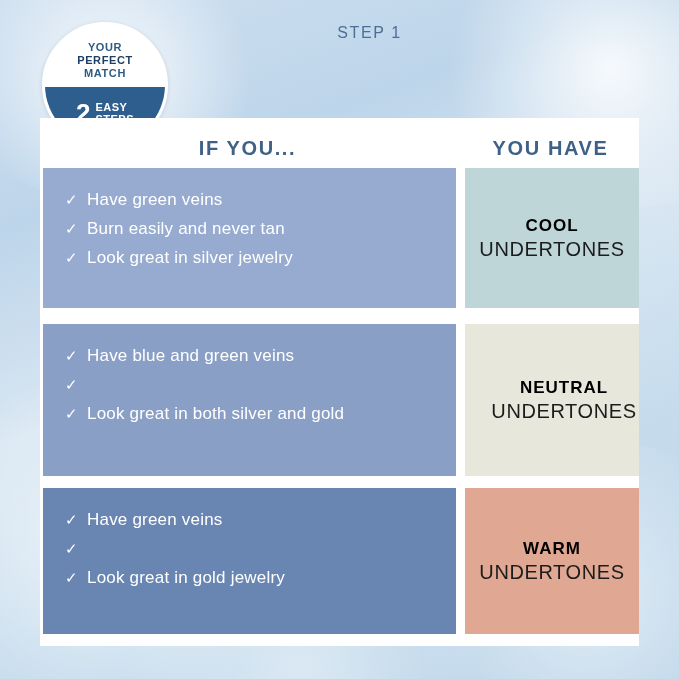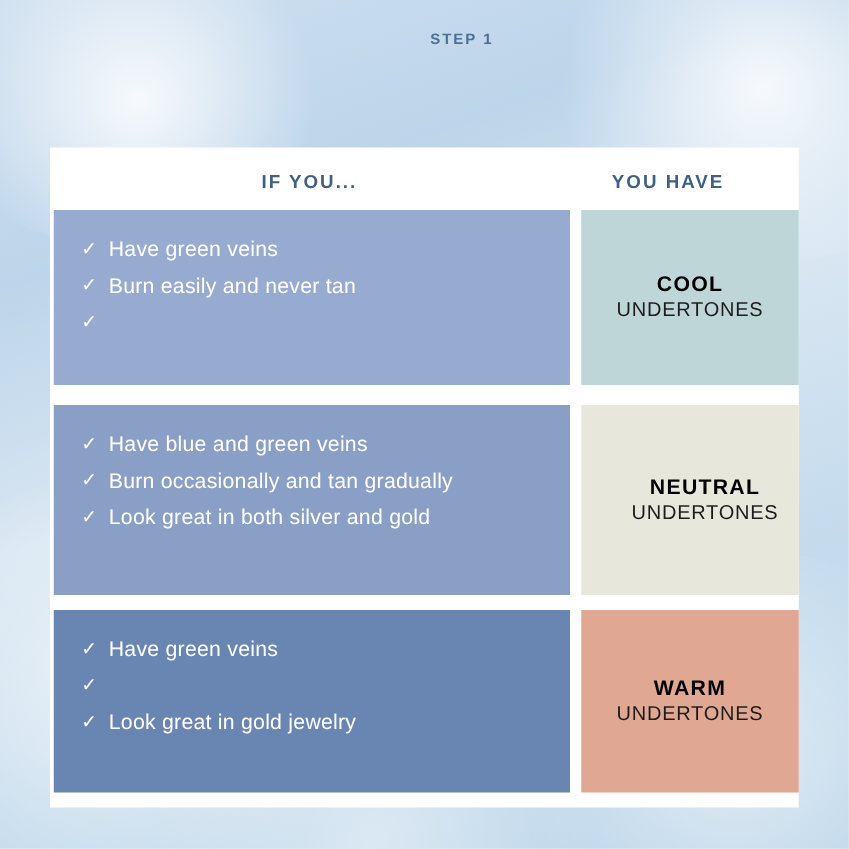--- a/index.html
+++ b/index.html
@@ -48,24 +48,24 @@
   #header {
     position: absolute;
     left: 0;
     top: 24px;
     width: 679px;
     text-align: center;
     padding-left: 60px;
     box-sizing: border-box;
   }
   #step-label {
-    font-size: 12px;
+    font-size: 16px;
     letter-spacing: 1.6px;
     color: #4e6f94;
-    font-weight: bold;
+    font-weight: normal;
     margin-bottom: 6px;
   }
   #main-title {
     font-size: 29px;
     letter-spacing: 0.6px;
     color: #173a5e;
     font-weight: bold;
   }
 
   
@@ -118,33 +118,33 @@
   }
   #badge-words div {
     font-size: 11px;
     font-weight: bold;
     letter-spacing: 0.5px;
   }
 
   
   .col-head {
     position: absolute;
-    font-size: 15px;
+    font-size: 20px;
     font-weight: bold;
     letter-spacing: 1.6px;
     color: #3f6186;
     text-align: center;
   }
   #head-if {
     left: 40px;
     top: 137px;
     width: 415px;
   }
   #head-have {
-    left: 446px;
+    left: 462px;
     top: 137px;
     width: 177px;
   }
 
   
   .row {
     position: absolute;
     left: 40px;
     width: 599px;
     display: flex;
@@ -182,21 +182,21 @@
     line-height: 23px;
     letter-spacing: 0.2px;
   }
   .und-name {
     font-size: 17px;
     font-weight: bold;
     letter-spacing: 1px;
     color: #000000;
   }
   .und-sub {
-    font-size: 16px;
+    font-size: 20px;
     letter-spacing: 0.6px;
     color: #1c1c1c;
     margin-top: 2px;
   }
 
   #row1 { top: 168px; height: 140px; }
   #row2 { top: 324px; height: 152px; }
   #row3 { top: 488px; height: 146px; }
 </style>
 </head>
@@ -208,55 +208,69 @@
   <div class="cloud c2"></div>
   <div class="cloud c3"></div>
   <div class="cloud c4"></div>
   <div class="cloud c5"></div>
   <div class="cloud c6"></div>
 
   <div id="header">
     <div id="step-label">STEP 1</div>
   </div>
 
+  <div id="badge">
+    <div id="badge-top">
+      <div>YOUR</div>
+      <div class="em">PERFECT</div>
+      <div>MATCH</div>
+    </div>
+    <div id="badge-bottom" style="background: rgb(46, 94, 142);">
+      <div id="badge-num">2</div>
+      <div id="badge-words">
+        <div>EASY</div>
+        <div>STEPS</div>
+      </div>
+    </div>
+  </div>
 
   <div id="card"></div>
 
   <div class="col-head" id="head-if">IF YOU...</div>
   <div class="col-head" id="head-have">YOU HAVE</div>
 
   <div class="row" id="row1">
     <div class="row-left" style="background: rgb(151, 171, 208);">
       <div class="bullet">
         <span class="check">✓</span>
         <span class="btext">Have green veins</span>
       </div>
       <div class="bullet">
         <span class="check">✓</span>
         <span class="btext">Burn easily and never tan</span>
       </div>
       <div class="bullet">
         <span class="check">✓</span>
+        <span class="btext">Look great in silver jewelry</span>
       </div>
     </div>
     <div class="row-right" style="background: rgb(190, 214, 216);">
       <div class="und-name">COOL</div>
       <div class="und-sub">UNDERTONES</div>
     </div>
   </div>
 
   <div class="row" id="row2">
     <div class="row-left" style="background: rgb(138, 159, 198);">
       <div class="bullet">
         <span class="check">✓</span>
         <span class="btext">Have blue and green veins</span>
       </div>
       <div class="bullet">
         <span class="check">✓</span>
-        <span class="btext">Burn occasionally and tan gradually</span>
       </div>
       <div class="bullet">
         <span class="check">✓</span>
         <span class="btext">Look great in both silver and gold</span>
       </div>
     </div>
     <div class="row-right" style="background: rgb(232, 231, 220); padding-left: 24px;">
       <div class="und-name">NEUTRAL</div>
       <div class="und-sub">UNDERTONES</div>
     </div>

